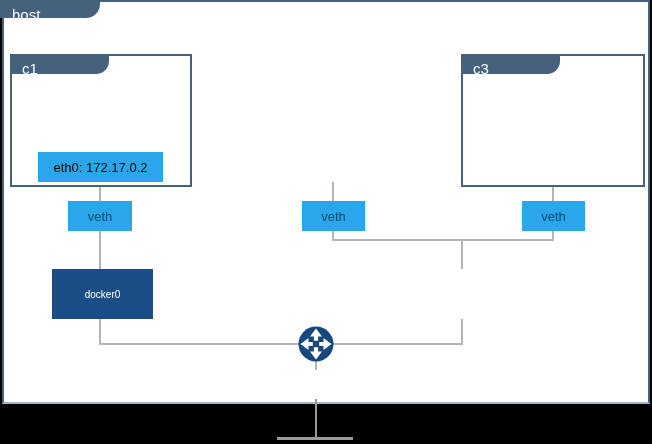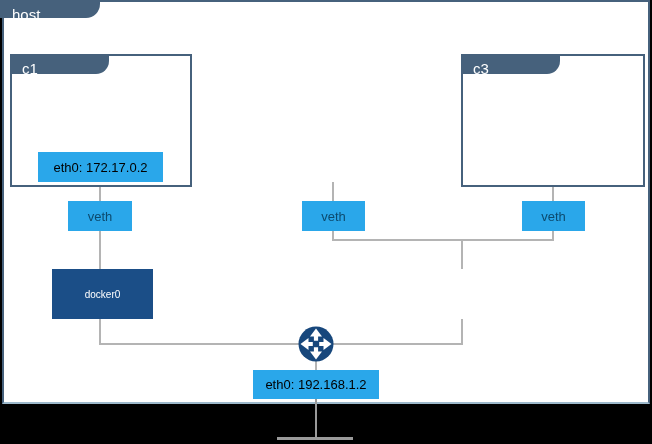--- a/index.html
+++ b/index.html
@@ -86,15 +86,14 @@
       <circle cx="18" cy="18" r="17.5" fill="#17477C"></circle>
       <g fill="#fff">
         <polygon points="18,2.5 12,10.5 15.9,10.5 15.9,14.8 20.1,14.8 20.1,10.5 24,10.5"></polygon>
         <polygon points="18,33.5 12,25.5 15.9,25.5 15.9,21.2 20.1,21.2 20.1,25.5 24,25.5"></polygon>
         <polygon points="2.5,18 10.5,12 10.5,15.9 14.8,15.9 14.8,20.1 10.5,20.1 10.5,24"></polygon>
         <polygon points="33.5,18 25.5,12 25.5,15.9 21.2,15.9 21.2,20.1 25.5,20.1 25.5,24"></polygon>
       </g>
     </svg>
   </div>
 
-  <div class="ipbox hosteth">eth0: 192.168.1.2</div>
 
 </div>
 
 </body></html>

